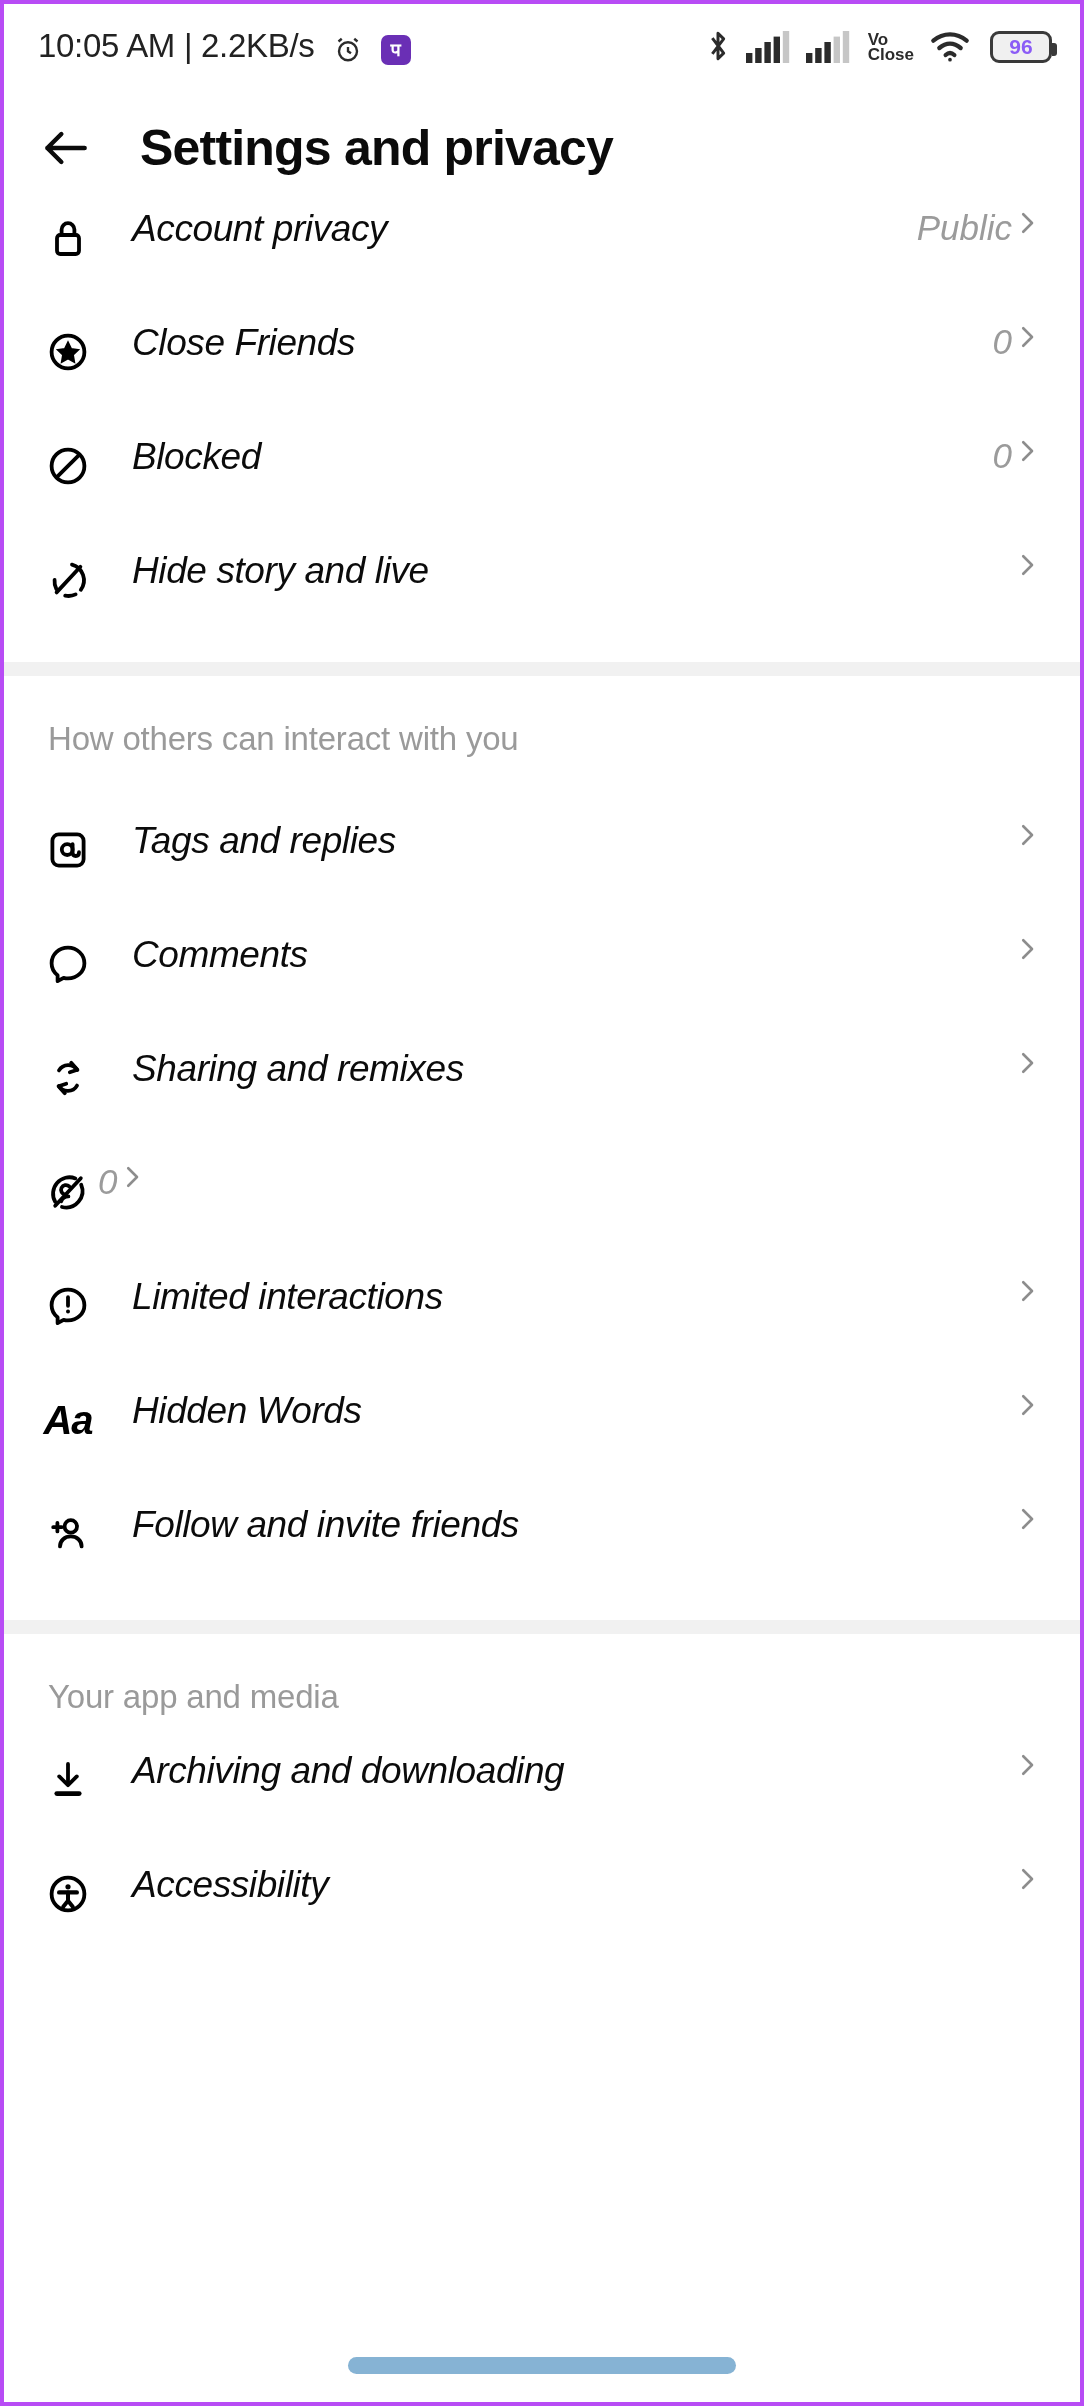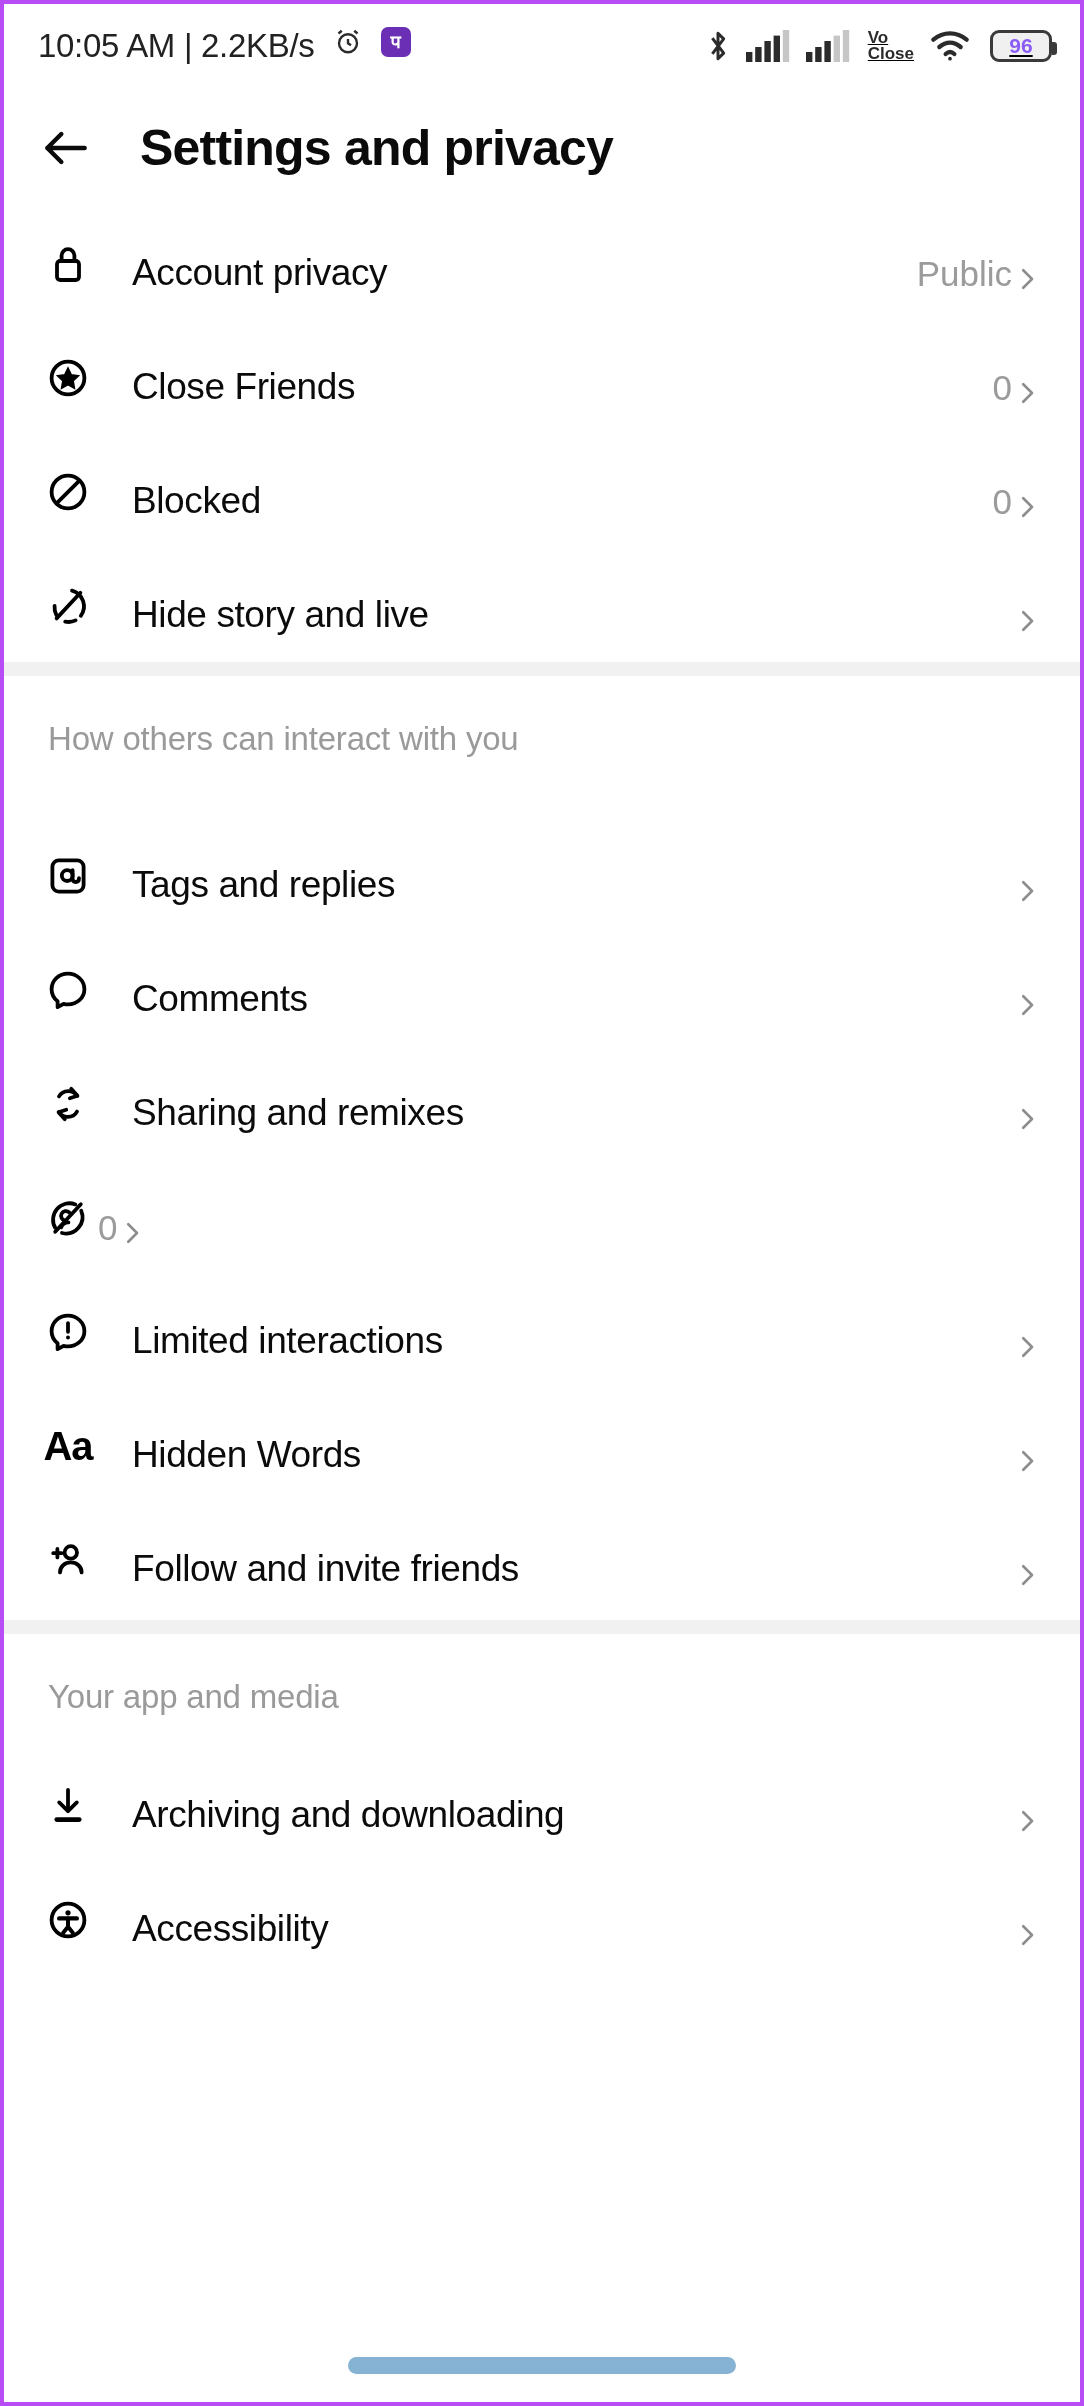--- a/index.html
+++ b/index.html
@@ -18,29 +18,29 @@
   }
 
   
   .statusbar {
     height:84px;
     display:flex;
     align-items:center;
     justify-content:space-between;
     padding:0 28px 0 34px;
   }
-  .sb-left { display:flex; align-items:flex-start; gap:18px; }
+  .sb-left { display:flex; align-items:flex-end; gap:18px; }
   .sb-clock {
     font-size:33px;
     font-weight:500;
     color:#222;
     letter-spacing:-0.3px;
     white-space:nowrap;
   }
-  .sb-right { display:flex; align-items:center; gap:16px;text-decoration:underline; }
+  .sb-right { display:flex; align-items:flex-end; gap:16px; }
   .appicon {
     width:30px; height:30px;
     background:#6a2fb5;
     border-radius:7px;
     display:flex; align-items:center; justify-content:center;
     color:#fff; font-size:18px; font-weight:700;
     line-height:1;
   }
   .vowifi {
     display:flex; flex-direction:column;
@@ -88,24 +88,25 @@
 
   .section-header {
     font-size:33px;
     color:#9a9a9a;
     padding:44px 0 34px 44px;
     letter-spacing:-0.2px;
   }
 
   .row {
     display:flex;
-    align-items:flex-end;
+    align-items:flex-start;
     height:86px;
     padding:0 38px 0 34px;
     background:#fff;
+    font-style:italic;
   }
   .row-ico {
     width:60px; height:60px;
     flex:none;
     display:flex; align-items:center; justify-content:center;
     color:#000;
   }
   .row-label {
     flex:1;
     font-size:37px;

